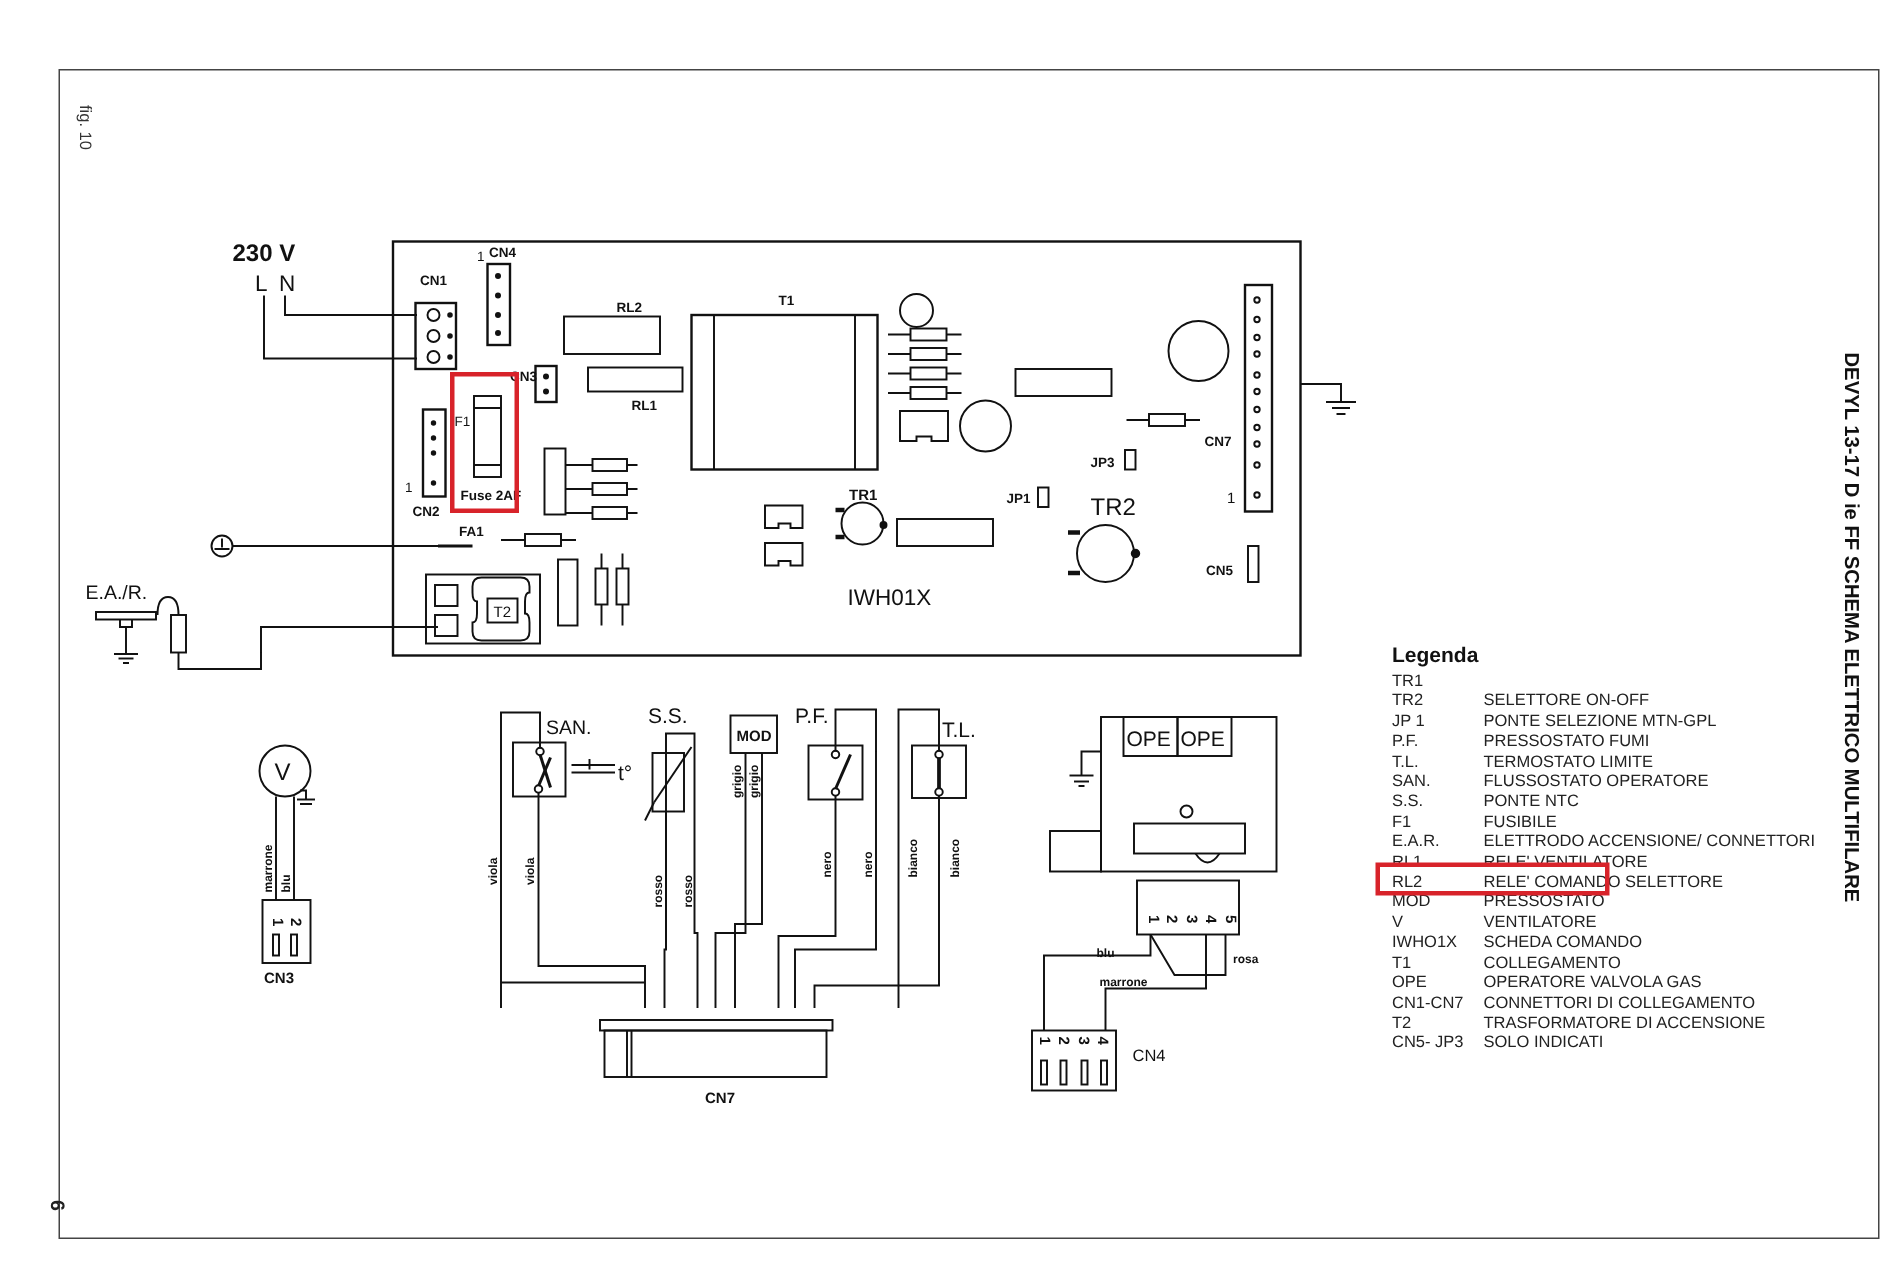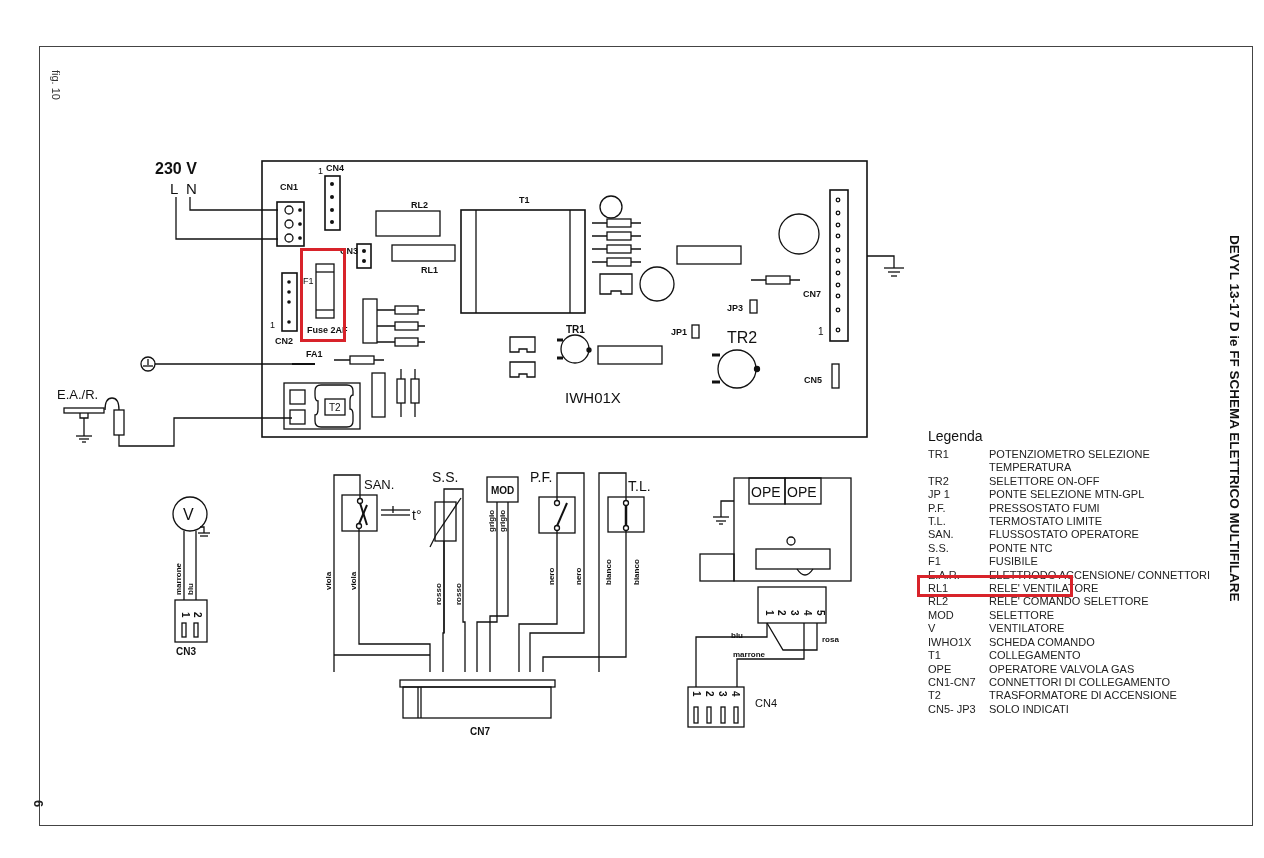--- a/index.html
+++ b/index.html
@@ -4,21 +4,21 @@
 <style>
   html, body { margin:0; padding:0; background:#ffffff; }
   body { width:1264px; height:858px; position:relative; overflow:hidden; font-family:"Liberation Sans", sans-serif; }
   #frame { position:absolute; left:39px; top:46px; width:1214px; height:780px; border:1.5px solid #444; box-sizing:border-box; }
   .fig { position:absolute; left:38px; top:70px; transform:rotate(90deg); transform-origin:left top; font-size:11px; color:#333; white-space:nowrap; left:62px; }
   .pagenum { position:absolute; left:28px; top:800px; transform:rotate(90deg); transform-origin:left top; font-size:13px; font-weight:bold; color:#222; left:46px; }
   .sidetitle { position:absolute; left:1242px; top:235px; transform:rotate(90deg); transform-origin:left top; font-size:13.5px; font-weight:bold; white-space:nowrap; color:#111; }
   svg { position:absolute; left:0; top:0; }
   svg text { font-family:"Liberation Sans", sans-serif; fill:#111; }
   .legend { position:absolute; left:928px; top:428px; width:290px; }
-  .legend-title { font-size:14px; font-weight:normal; margin-bottom:4px; color:#111; }
+  .legend-title { font-size:14px; font-weight:bold; margin-bottom:4px; color:#111; }
   .lrow { display:flex; font-size:11px; line-height:13.4px; color:#222; }
   .lcode { width:61px; flex:none; }
   .ldesc { flex:1; }
   .hl { position:absolute; border:3px solid #d8232a; box-sizing:border-box; }
 </style>
 </head>
 <body>
 
 <div id="frame"></div>
 <div class="fig">fig. 10</div>
@@ -348,21 +348,20 @@
   <text x="755" y="707" font-size="11" stroke="none">CN4</text>
 </svg>
 
 <div class="hl" style="left: 300px; top: 248px; width: 46px; height: 94px; border-color: rgb(216, 35, 42);"></div>
 
 <div class="legend">
   <div class="legend-title">Legenda</div>
   <div id="legend-rows">
       <div class="lrow">
         <span class="lcode">TR1</span>
-        <span class="ldesc">POTENZIOMETRO SELEZIONE TEMPERATURA</span>
       </div>
       <div class="lrow">
         <span class="lcode">TR2</span>
         <span class="ldesc">SELETTORE ON-OFF</span>
       </div>
       <div class="lrow">
         <span class="lcode">JP 1</span>
         <span class="ldesc">PONTE SELEZIONE MTN-GPL</span>
       </div>
       <div class="lrow">
@@ -392,21 +391,21 @@
       <div class="lrow">
         <span class="lcode">RL1</span>
         <span class="ldesc">RELE' VENTILATORE</span>
       </div>
       <div class="lrow">
         <span class="lcode">RL2</span>
         <span class="ldesc">RELE' COMANDO SELETTORE</span>
       </div>
       <div class="lrow">
         <span class="lcode">MOD</span>
-        <span class="ldesc">SELETTORE</span>
+        <span class="ldesc">PRESSOSTATO</span>
       </div>
       <div class="lrow">
         <span class="lcode">V</span>
         <span class="ldesc">VENTILATORE</span>
       </div>
       <div class="lrow">
         <span class="lcode">IWHO1X</span>
         <span class="ldesc">SCHEDA COMANDO</span>
       </div>
       <div class="lrow">

